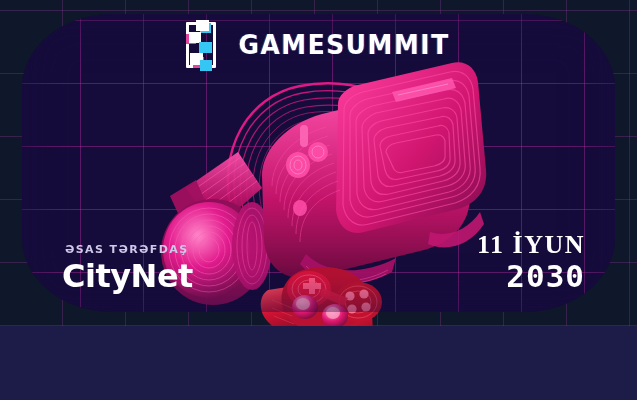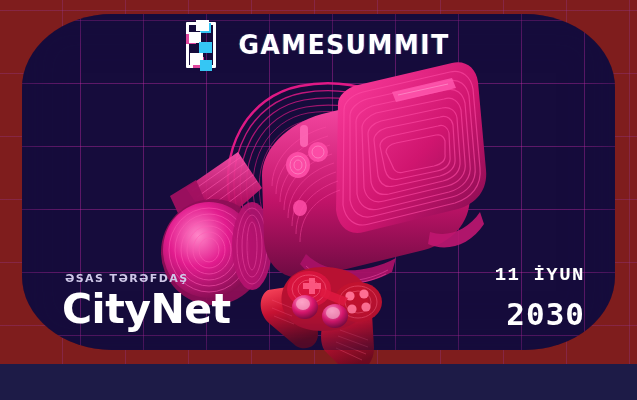--- a/index.html
+++ b/index.html
@@ -1,22 +1,22 @@
 <!DOCTYPE html>
 <html><head>
 <meta charset="utf-8">
 <title>GameSummit Banner</title>
 <style>
   html,body{margin:0;padding:0;background:#1d1b47;}
   *{box-sizing:border-box;}
   .banner{
     position:relative;
-    width:637px;height:364px;
+    width:637px;height:326px;
     overflow:hidden;
-    background:#7f1d1d;
+    background:#0f172a;
     font-family:"Liberation Sans", sans-serif;
     user-select:none;
   }
   
   .screen{
     position:absolute;
     left:22px;top:14px;right:22px;bottom:14px;
     background:#160c3c;
     border-radius:90px/74px;
     overflow:hidden;
@@ -86,36 +86,36 @@
     font-family:"DejaVu Sans", sans-serif;
     font-size:11px;font-weight:700;
     letter-spacing:1.4px;
     margin-bottom:4px;
     padding-left:3px;
   }
   .partner .brand{
     color:#ffffff;
     font-family:"DejaVu Sans", sans-serif;
     font-weight:700;
-    font-size:41px;
+    font-size:32px;
     letter-spacing:-.5px;
     line-height:1;
   }
   
   .datebox{
     position:absolute;right:52px;bottom:34px;z-index:7;text-align:right;
   }
   .datebox .day{
     color:#ffffff;
-    font-family:Liberation Mono, monospace;
+    font-family:Liberation Serif, serif;
     font-weight:700;
-    font-size:19px;
+    font-size:26px;
     letter-spacing:1.5px;
     line-height:1;
-    margin-bottom:14px;
+    margin-bottom:3px;
   }
   .datebox .year{
     color:#ffffff;
     font-family:"DejaVu Sans Mono", monospace;
     font-weight:700;
     font-size:31px;
     letter-spacing:1px;
     line-height:1;
   }
   

